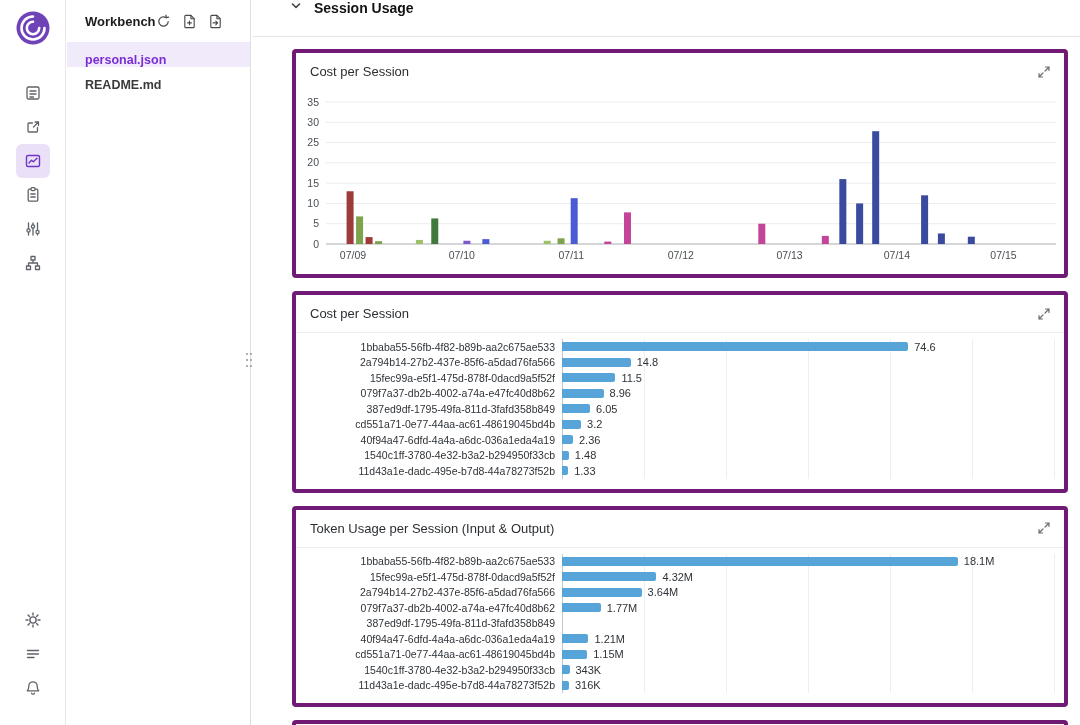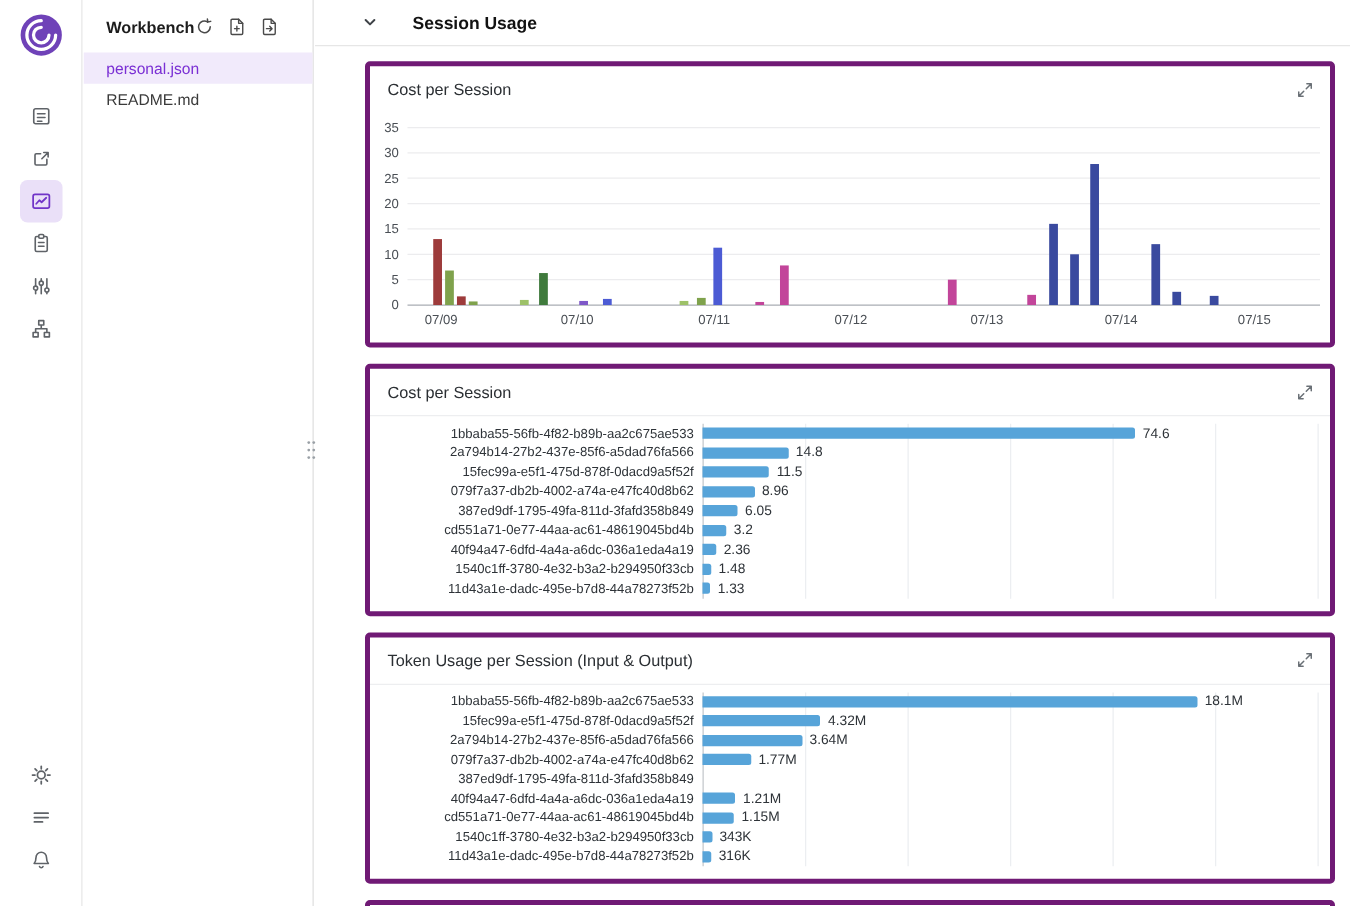--- a/index.html
+++ b/index.html
@@ -17,30 +17,30 @@
   .ab-icon.selected{background:#eae0f8;color:#7135c8;}
   .grow{flex:1;}
 
   
   .explorer{position:absolute;left:67px;top:0;width:184px;height:725px;background:#fff;
     border-right:1px solid #e0e0e0;}
   .explorer-header{height:42px;display:flex;align-items:center;padding:0 28px 0 18px;}
   .explorer-title{font-size:13px;font-weight:bold;color:#1c1c1c;}
   .explorer-actions{margin-left:auto;display:flex;gap:11px;color:#4a4a4a;}
   .explorer-actions span{cursor:pointer;display:flex;}
-  .file-row{height:25px;display:flex;align-items:center;padding-left:18px;font-size:12.5px;
-    color:#3a3a3a;cursor:pointer;}
+  .file-row{height:25px;display:flex;align-items:flex-end;padding-left:18px;font-size:12.5px;
+    color:#3a3a3a;cursor:pointer;font-weight:bold;}
   .file-row.selected{background:#f1eafb;color:#7a2fd4;}
 
   .drag-handle{position:absolute;left:245px;top:351px;z-index:5;cursor:col-resize;}
 
   
   .main{position:absolute;left:252px;top:0;width:828px;height:725px;background:#fff;overflow:hidden;}
-  .section-header{height:37px;border-bottom:1px solid #e6e6e6;display:flex;align-items:center;
-    padding-left:38px;gap:28px;}
+  .section-header{height:37px;border-bottom:1px solid #e6e6e6;display:flex;
+    padding-left:38px;gap:12px;}
   .chevron{display:flex;cursor:pointer;color:#3f4348;}
   .section-title{font-size:14px;font-weight:bold;color:#121212;}
   .cards{padding:12px 12px 0 40px;display:flex;flex-direction:column;gap:13px;}
   .card{border:4px solid #701a75;border-radius:4px;background:#fff;flex-shrink:0;}
   .card-header{display:flex;align-items:center;justify-content:space-between;padding:11px 14px;}
   .card.sep .card-header{border-bottom:1px solid #edeef0;}
   .card-title{font-size:13px;color:#2b2f33;}
   .expand{color:#6a7076;cursor:pointer;display:flex;}
 
   

